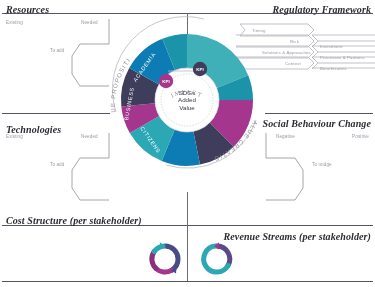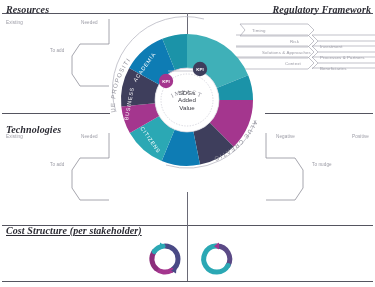--- a/index.html
+++ b/index.html
@@ -136,30 +136,32 @@
 
   <div class="tag-label" style="left:252px; top:28px;">Timing</div>
   <div class="tag-label" style="left:290px; top:39px; text-align:right;">Risk</div>
   <div class="tag-label" style="left:262px; top:50px;">Solutions &amp; Approaches</div>
   <div class="tag-label" style="left:285px; top:61px;">Context</div>
 
   <div class="tag-label" style="left:320px; top:44px;">Investment</div>
   <div class="tag-label" style="left:320px; top:55px;">Processes &amp; Partners</div>
   <div class="tag-label" style="left:320px; top:66px;">Beneficiaries</div>
 
+  <div class="sec-title right" style="right:4px; top:118px;">Social Behaviour Change</div>
   <div class="sub" style="left:276px; top:134px;">Negative</div>
   <div class="sub" style="right:6px; top:134px;">Positive</div>
   <div class="sub" style="left:312px; top:162px;">To nudge</div>
   <div class="bracket" style="left:263px; top:132px;">
     <svg width="76" height="72" viewBox="0 0 76 72" fill="none">
       <path d="M3 1 V26 H32 L40 38 V56 L32 68 H3" stroke="#8f8f99" stroke-width="0.8" fill="none"></path>
     </svg>
   </div>
 
-  <div class="sec-title" style="left:6px; top:225px;text-decoration:underline;">Cost Structure (per stakeholder)</div>
+  <div class="sec-title" style="left:6px; top:215px;">Cost Structure (per stakeholder)</div>
+  <div class="sec-title right" style="right:4px; top:231px;">Revenue Streams (per stakeholder)</div>
 
   <div class="cyc" style="left:146px; top:240px;">
     <svg width="38" height="38" viewBox="0 0 38 38" fill="none">
       <path d="M19 6 A13 13 0 0 1 32 19 A13 13 0 0 1 25.5 30.3" stroke="#4a4a86" stroke-width="5" fill="none" stroke-linecap="round"></path>
       <path d="M25.5 30.3 A13 13 0 0 1 10 28.5" stroke="#A4368E" stroke-width="5" fill="none" stroke-linecap="round"></path>
       <path d="M10 28.5 A13 13 0 0 1 8.2 11.5" stroke="#8C2F7C" stroke-width="5" fill="none" stroke-linecap="round"></path>
       <path d="M8.2 11.5 A13 13 0 0 1 17 6.2" stroke="#2BA8B4" stroke-width="5" fill="none" stroke-linecap="round"></path>
       <path d="M14 2.5 L19.5 6.2 L14 9.6 Z" fill="#2BA8B4"></path>
       <path d="M30 33.5 L25 30.5 L30.5 27.5 Z" fill="#4a4a86"></path>
     </svg>

